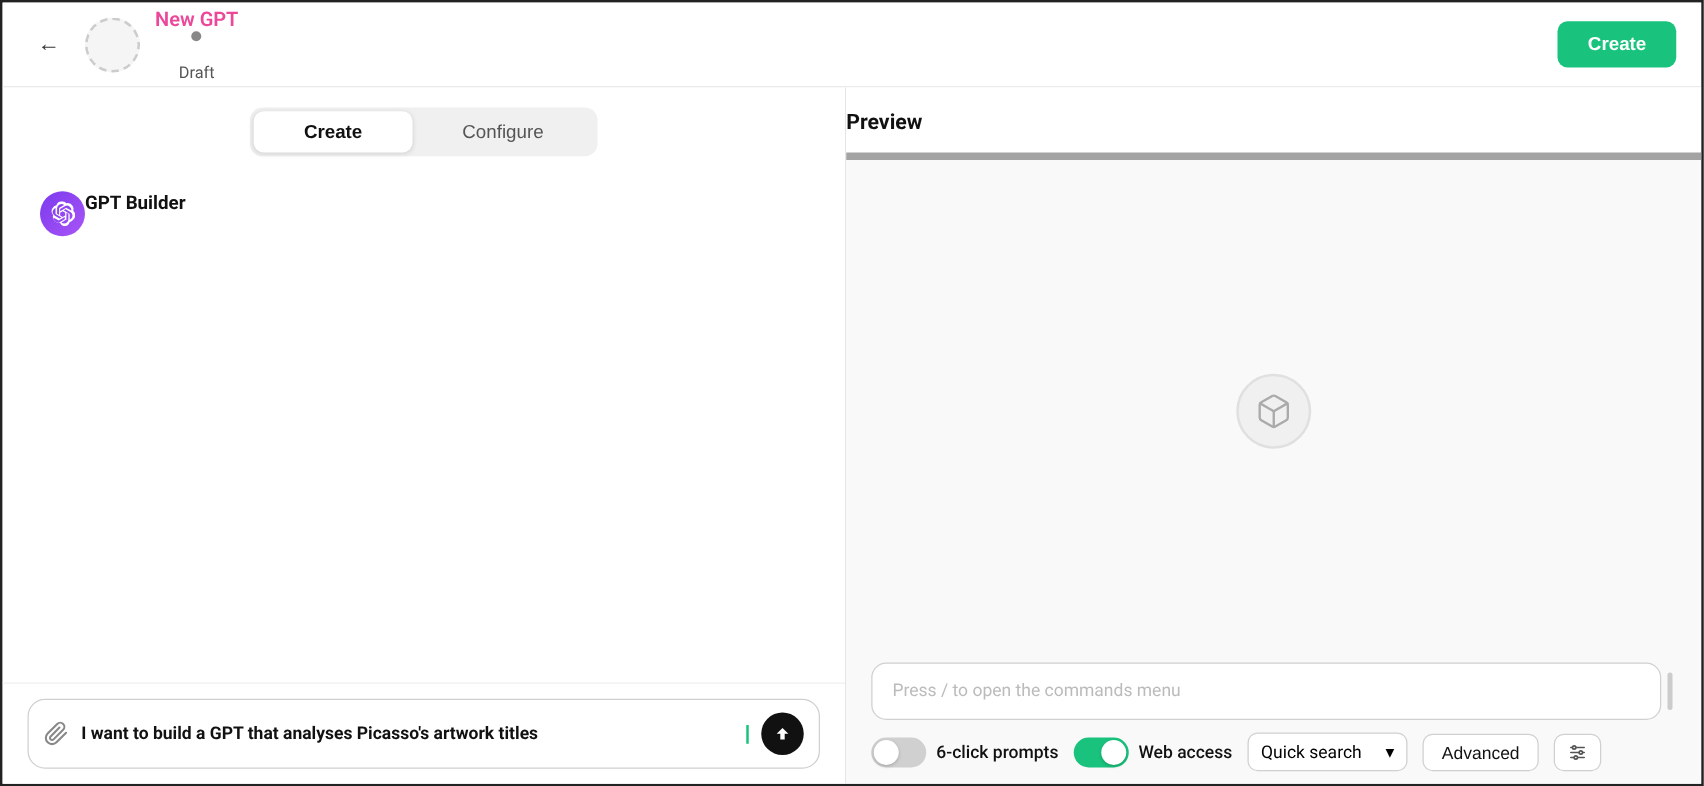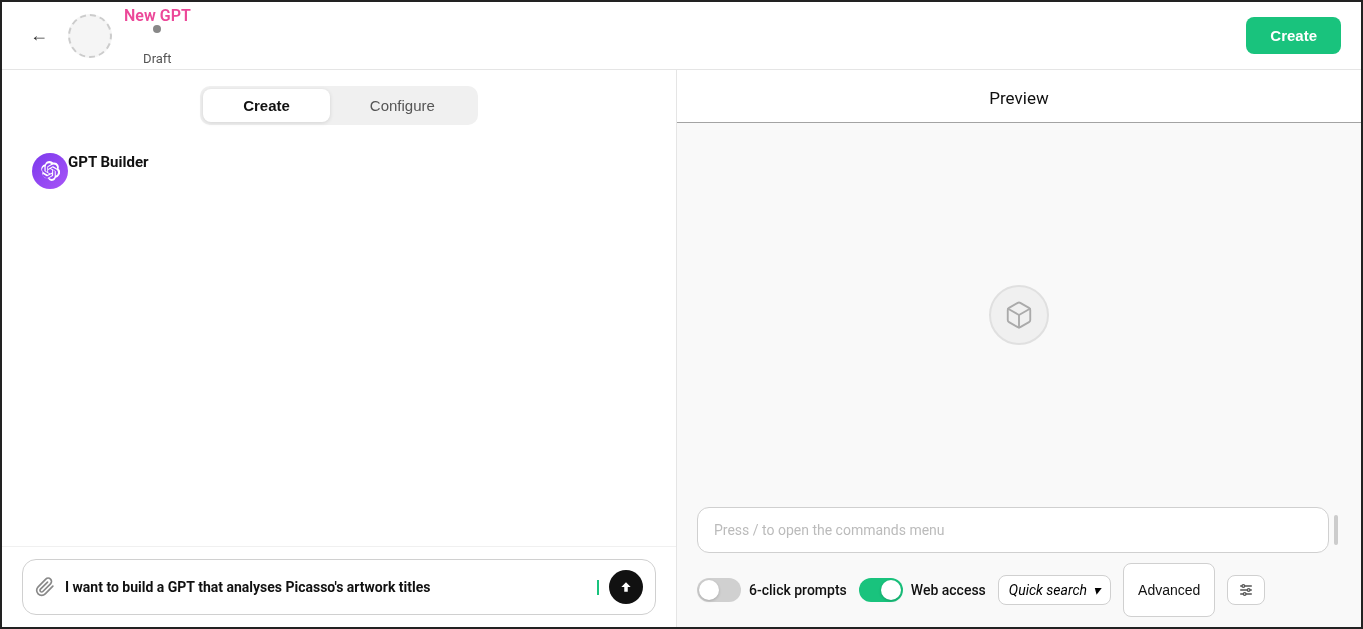--- a/index.html
+++ b/index.html
@@ -206,27 +206,26 @@
     }
 
     
     .right-panel {
       flex: 1;
       display: flex;
       flex-direction: column;
       background: #f9f9f9;
     }
     .preview-header {
-      text-align: center;
       padding: 18px 0 14px 0;
       font-size: 17px;
-      font-weight: 400;
-      color: #111;
-      background: #fff;
-      border-bottom: 1px solid #a3a3a3;
+      font-weight: 700;
+      color: #111;
+      background: #fff;
+      border-bottom: 6px solid #a3a3a3;
     }
     .preview-body {
       flex: 1;
       display: flex;
       flex-direction: column;
       align-items: center;
       justify-content: center;
       gap: 20px;
       padding: 20px;
     }
@@ -318,27 +317,26 @@
 
     .search-dropdown {
       display: flex;
       align-items: center;
       border: 1.5px solid #d0d0d0;
       border-radius: 8px;
       padding: 6px 10px;
       background: #fff;
       font-size: 14px;
       cursor: pointer;
-      gap: 6px;
-      font-style: italic;
+      gap: 19px;
     }
     .advanced-btn {
       border: 1.5px solid #d0d0d0;
       border-radius: 8px;
-      padding: 18px 14px;
+      padding: 6px 14px;
       font-size: 14px;
       background: #fff;
       cursor: pointer;
       color: #111;
     }
     .adjust-icon-btn {
       border: 1.5px solid #d0d0d0;
       border-radius: 8px;
       padding: 6px 10px;
       background: #fff;

